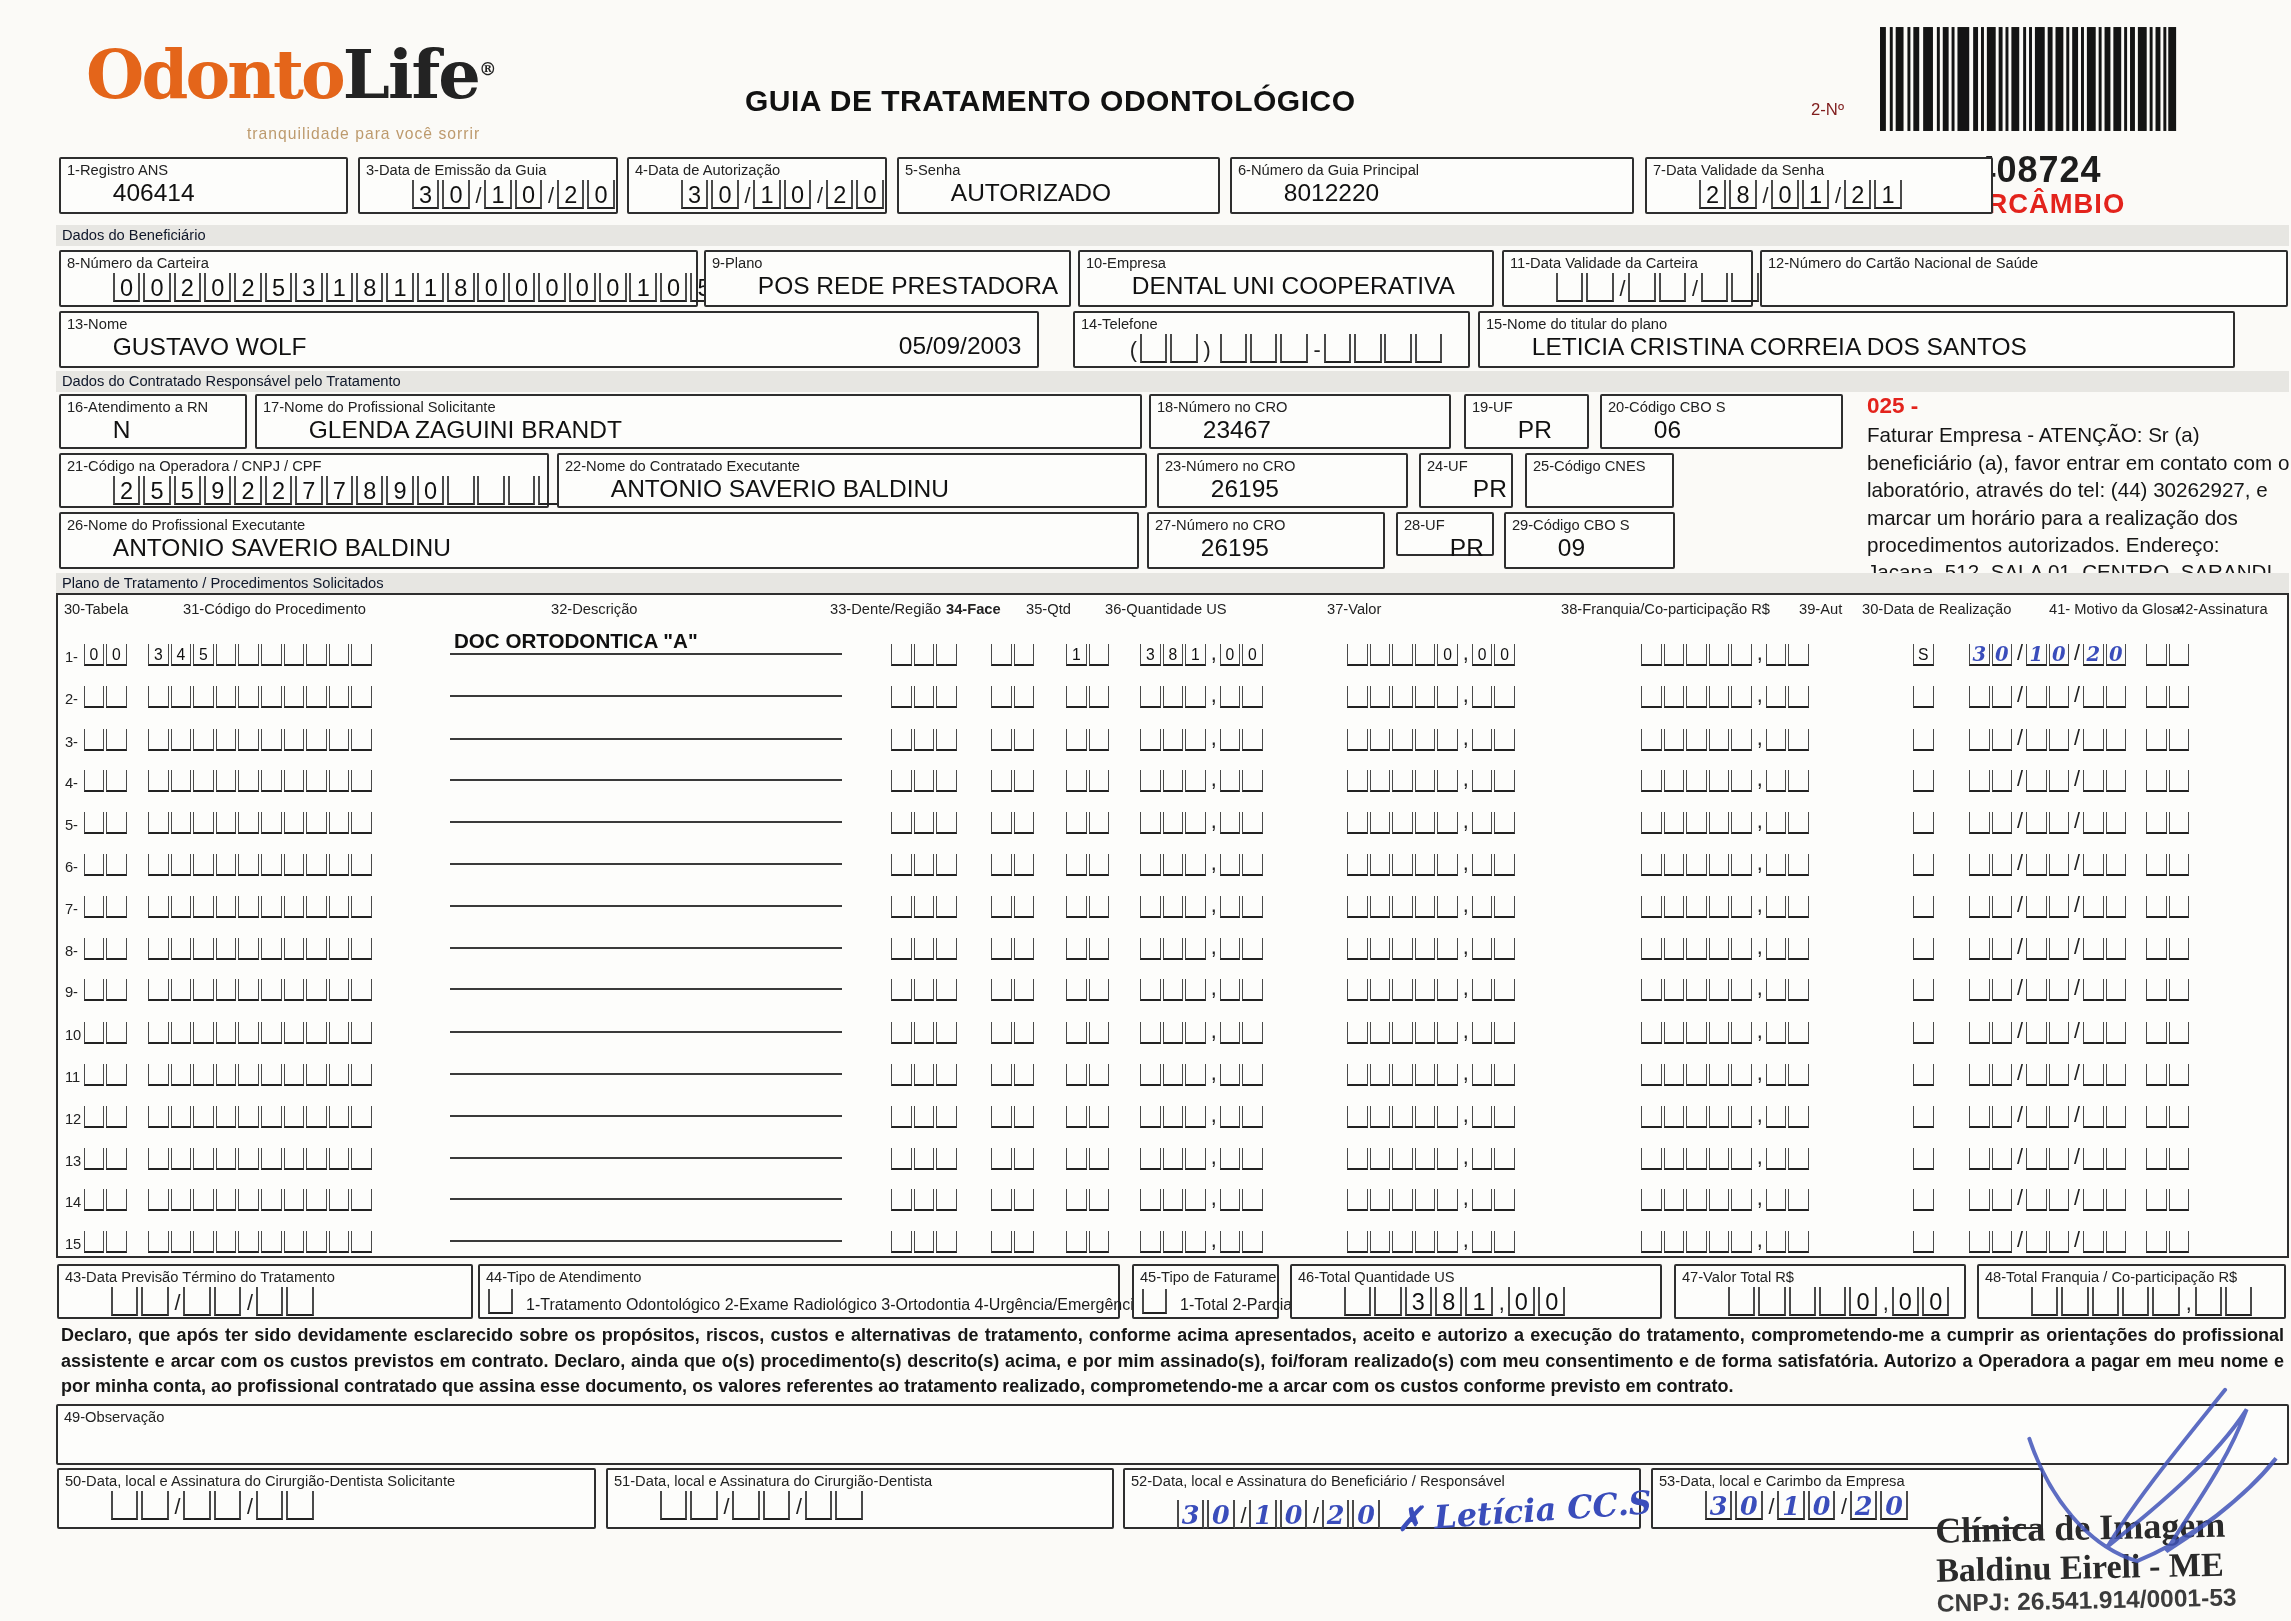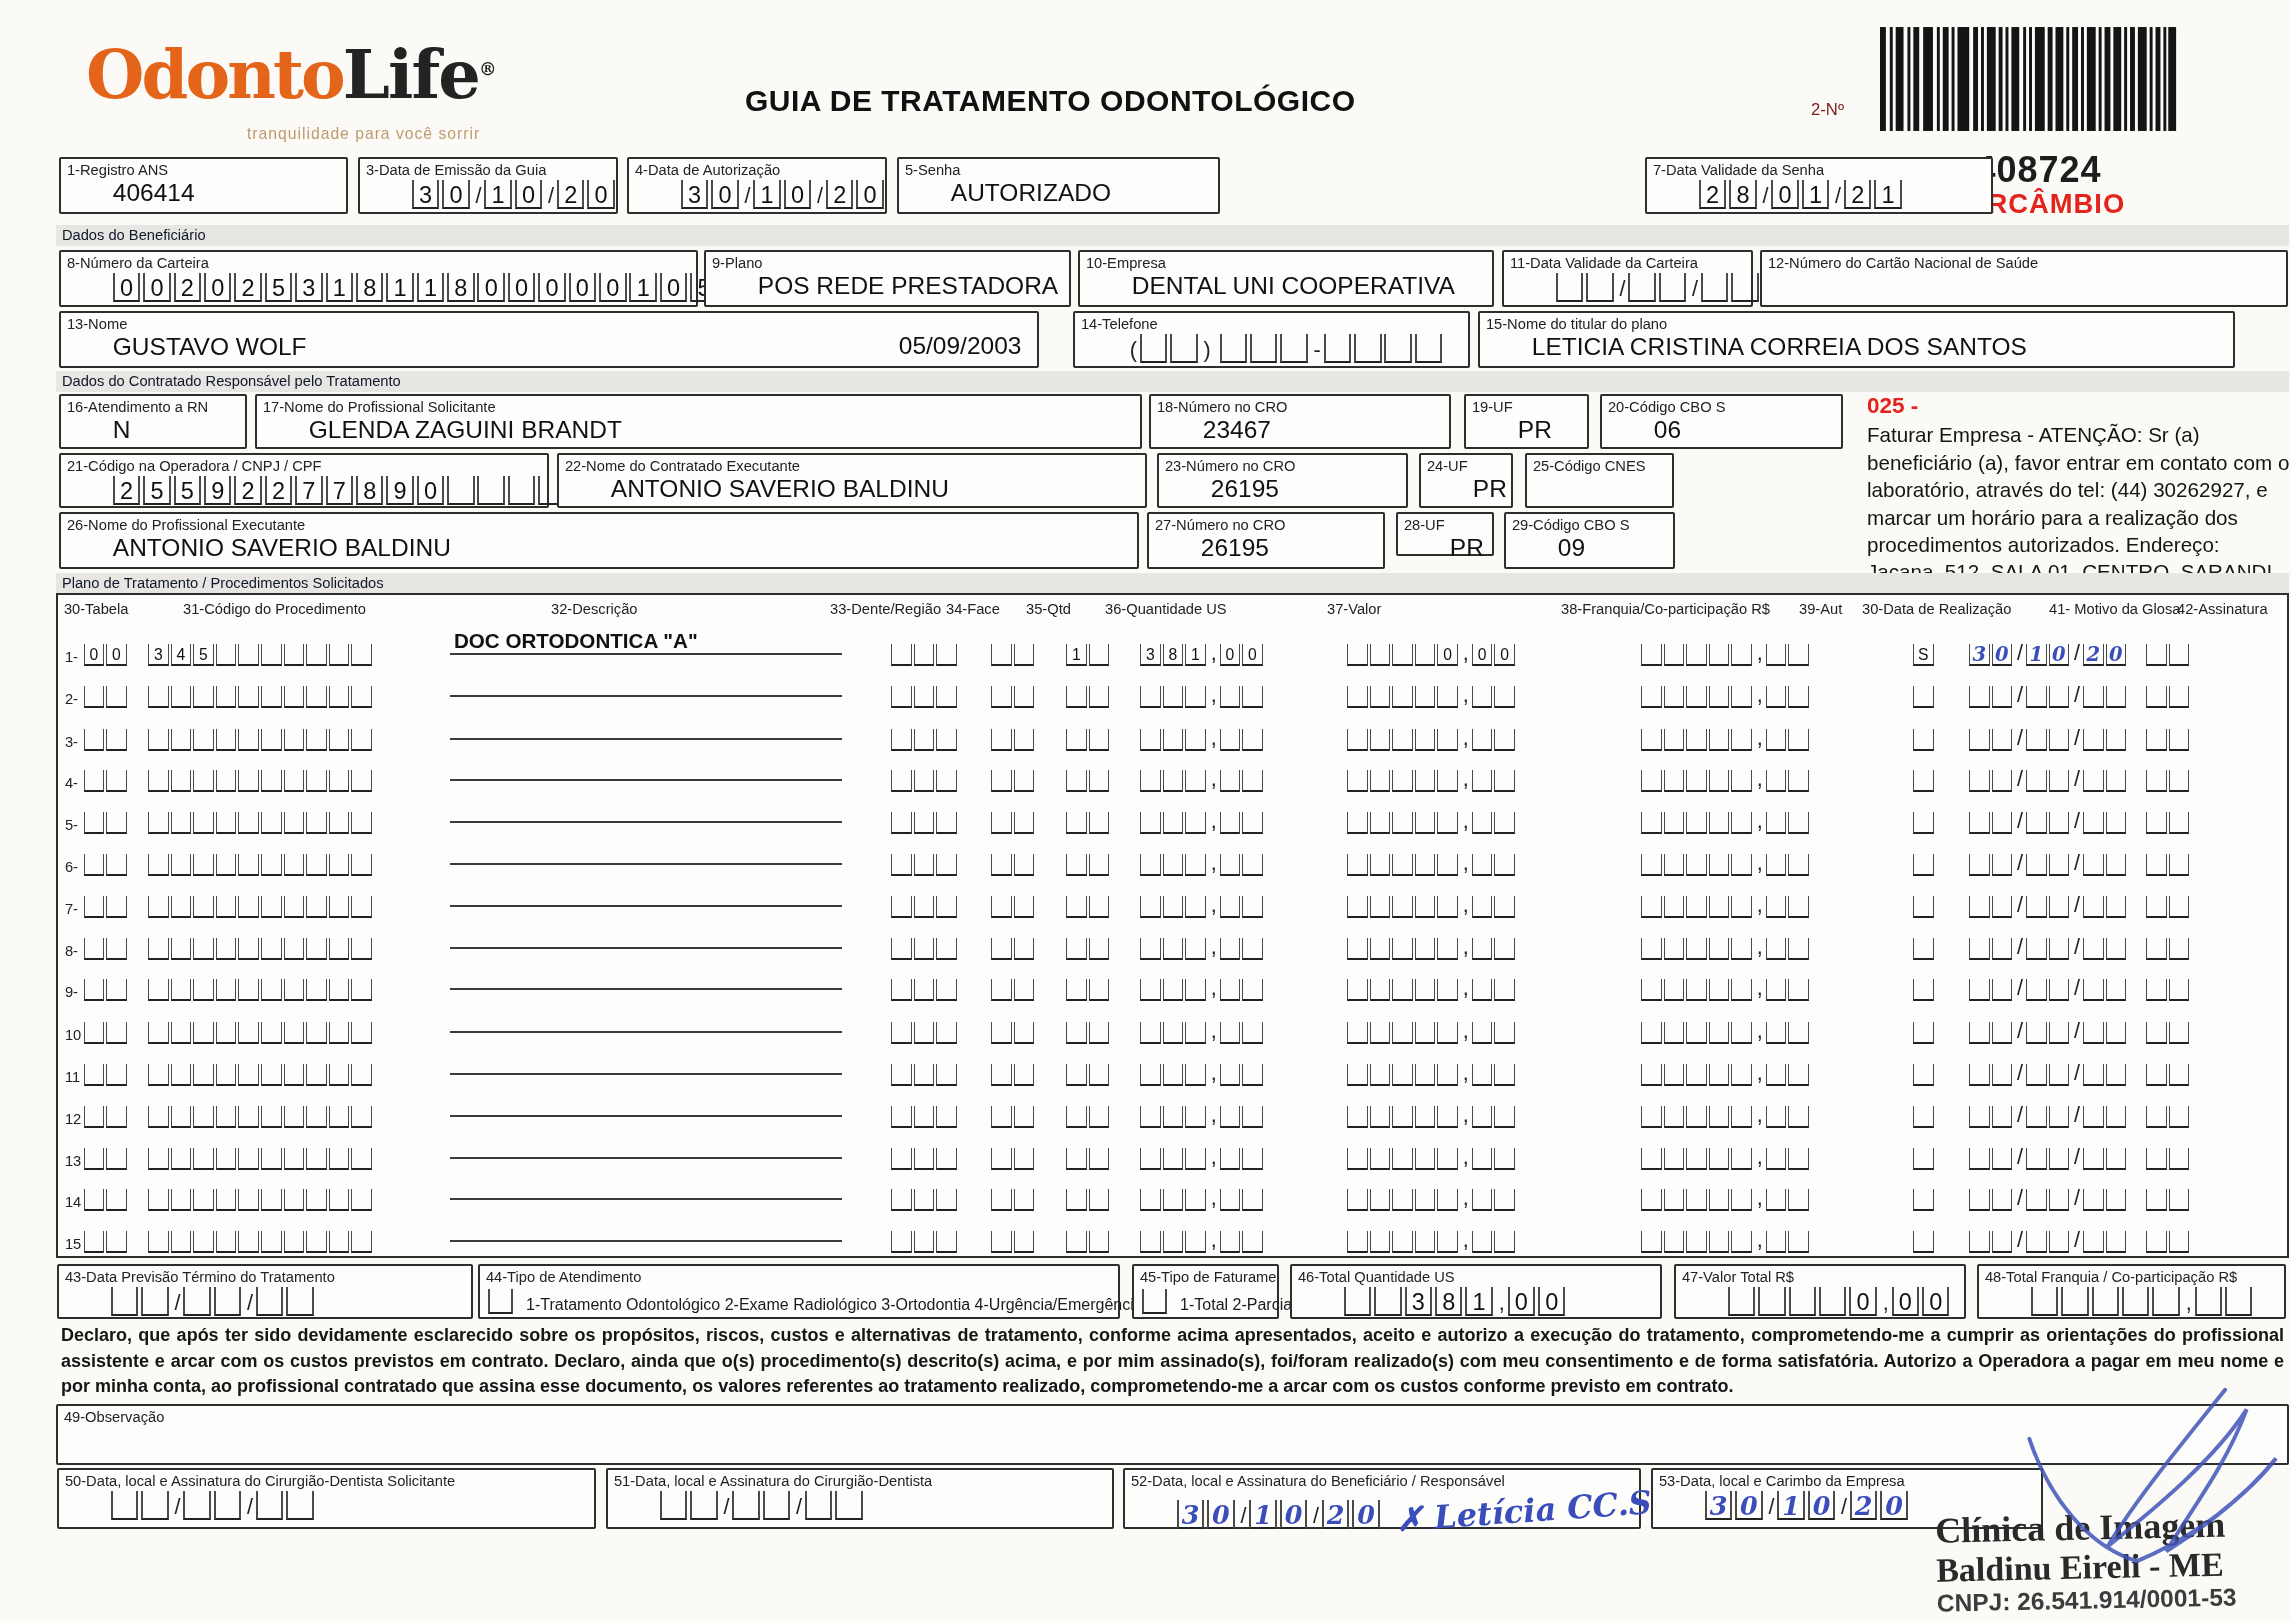--- a/index.html
+++ b/index.html
@@ -129,20 +129,24 @@
     <div class="val comb"><span class="ccell">3</span><span class="ccell">0</span><span class="csep">/</span><span class="ccell">1</span><span class="ccell">0</span><span class="csep">/</span><span class="ccell">2</span><span class="ccell">0</span></div>
   </div>
   <div class="fb" style="left:627px;top:157px;width:260px;height:57px">
     <div class="lbl">4-Data de Autorização</div>
     <div class="val comb"><span class="ccell">3</span><span class="ccell">0</span><span class="csep">/</span><span class="ccell">1</span><span class="ccell">0</span><span class="csep">/</span><span class="ccell">2</span><span class="ccell">0</span></div>
   </div>
   <div class="fb" style="left:897px;top:157px;width:323px;height:57px">
     <div class="lbl">5-Senha</div>
     <div class="val">AUTORIZADO</div>
   </div>
+  <div class="fb" style="left:1230px;top:157px;width:404px;height:57px">
+    <div class="lbl">6-Número da Guia Principal</div>
+    <div class="val">8012220</div>
+  </div>
   <div class="fb" style="left:1645px;top:157px;width:348px;height:57px">
     <div class="lbl">7-Data Validade da Senha</div>
     <div class="val comb"><span class="ccell">2</span><span class="ccell">8</span><span class="csep">/</span><span class="ccell">0</span><span class="ccell">1</span><span class="csep">/</span><span class="ccell">2</span><span class="ccell">1</span></div>
   </div>
 
   <div class="band" style="top:225px">Dados do Beneficiário</div>
 
   <div class="fb" style="left:59px;top:250px;width:639px;height:57px">
     <div class="lbl">8-Número da Carteira</div>
     <div class="val comb"><span class="ccell">0</span><span class="ccell">0</span><span class="ccell">2</span><span class="ccell">0</span><span class="ccell">2</span><span class="ccell">5</span><span class="ccell">3</span><span class="ccell">1</span><span class="ccell">8</span><span class="ccell">1</span><span class="ccell">1</span><span class="ccell">8</span><span class="ccell">0</span><span class="ccell">0</span><span class="ccell">0</span><span class="ccell">0</span><span class="ccell">0</span><span class="ccell">1</span><span class="ccell">0</span><span class="ccell">5</span></div>
@@ -245,21 +249,21 @@
   </div>
 
   <div class="band" style="top:573px">Plano de Tratamento / Procedimentos Solicitados</div>
 
   <div class="ptable">
     <div id="proc-heads">
         <span class="phead" style="left: 5.9px;">30-Tabela</span>
         <span class="phead" style="left: 125px;">31-Código do Procedimento</span>
         <span class="phead" style="left: 493px;">32-Descrição</span>
         <span class="phead" style="left: 772px;">33-Dente/Região</span>
-        <span class="phead" style="left: 888px;">34-Face</span>
+        <span class="phead" style="left: 888px; font-weight: bold;">34-Face</span>
         <span class="phead" style="left: 968px;">35-Qtd</span>
         <span class="phead" style="left: 1047px;">36-Quantidade US</span>
         <span class="phead" style="left: 1269px;">37-Valor</span>
         <span class="phead" style="left: 1503px;">38-Franquia/Co-participação R$</span>
         <span class="phead" style="left: 1741px;">39-Aut</span>
         <span class="phead" style="left: 1804px;">30-Data de Realização</span>
         <span class="phead" style="left: 1991px;">41- Motivo da Glosa</span>
         <span class="phead" style="left: 2119px;">42-Assinatura</span>
       </div>
     <div id="proc-rows">

